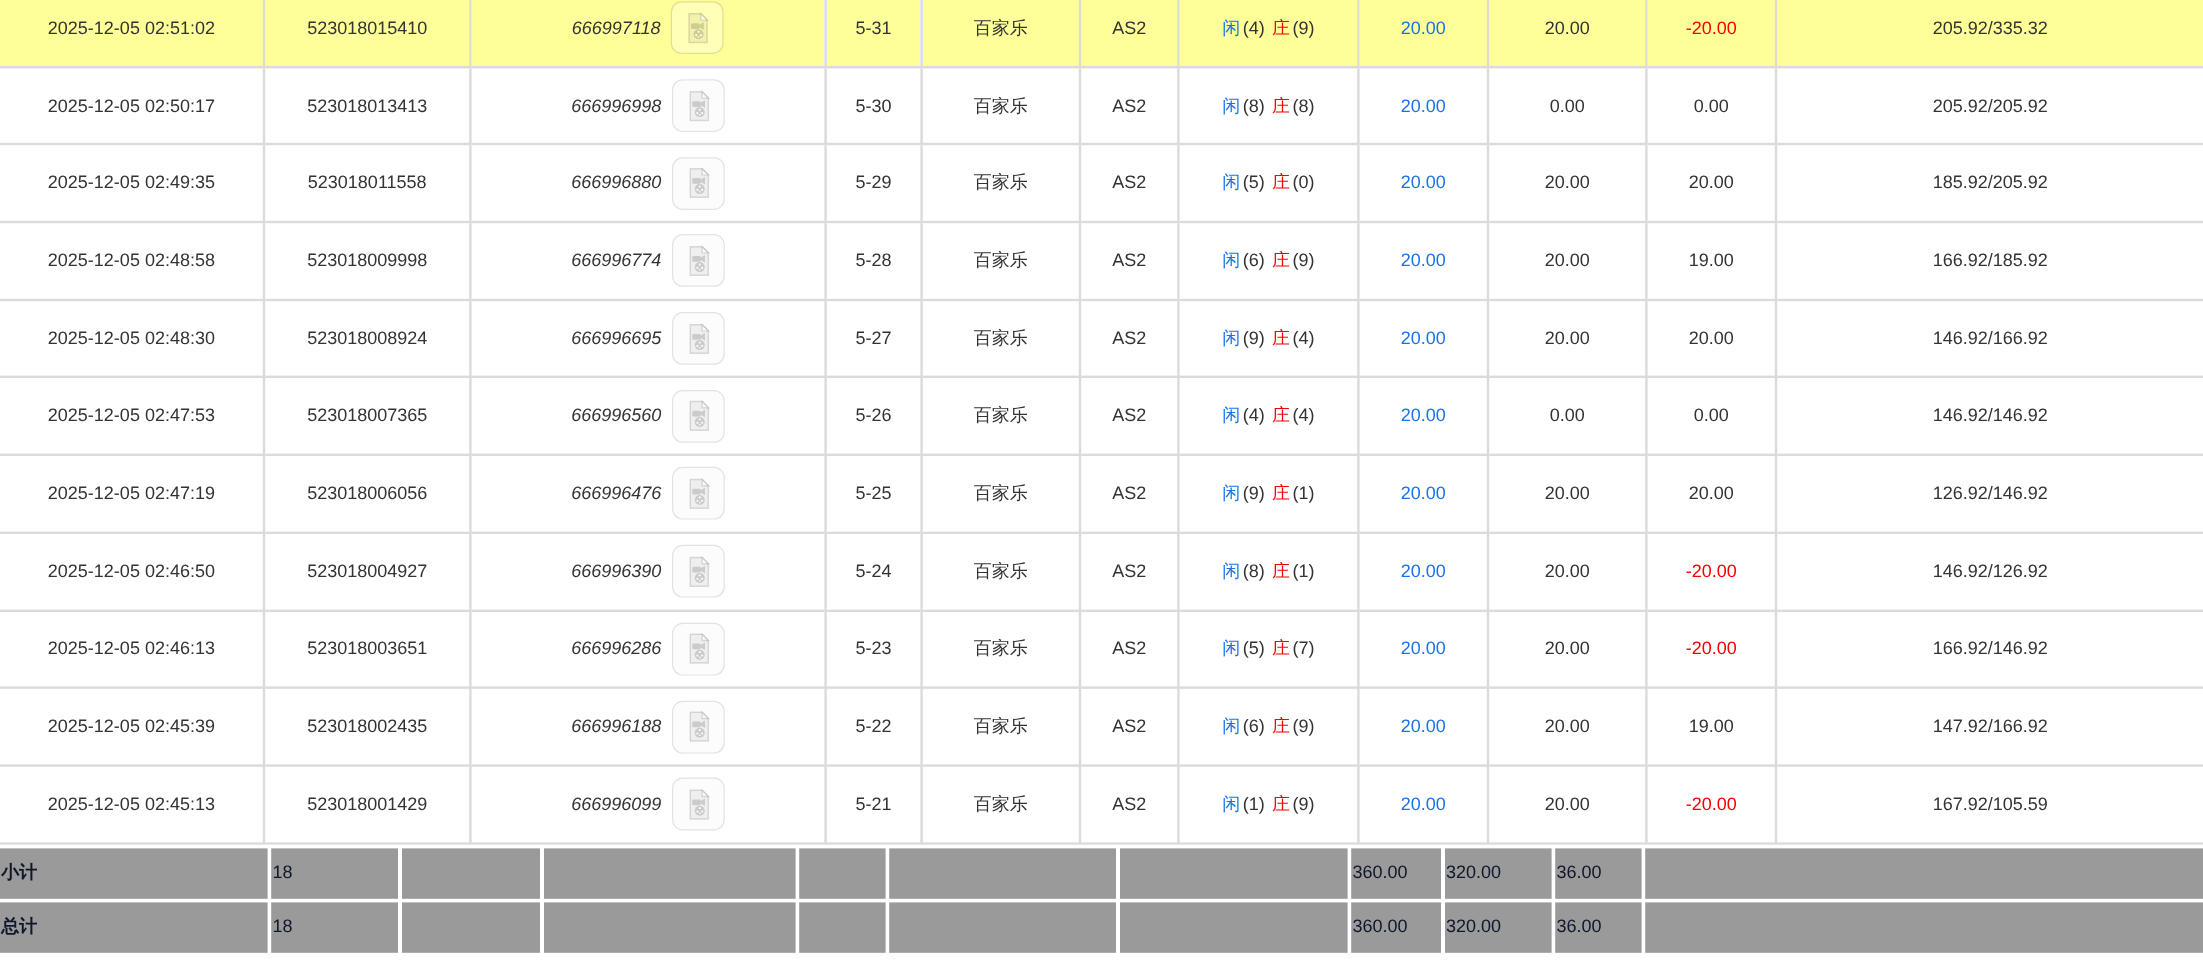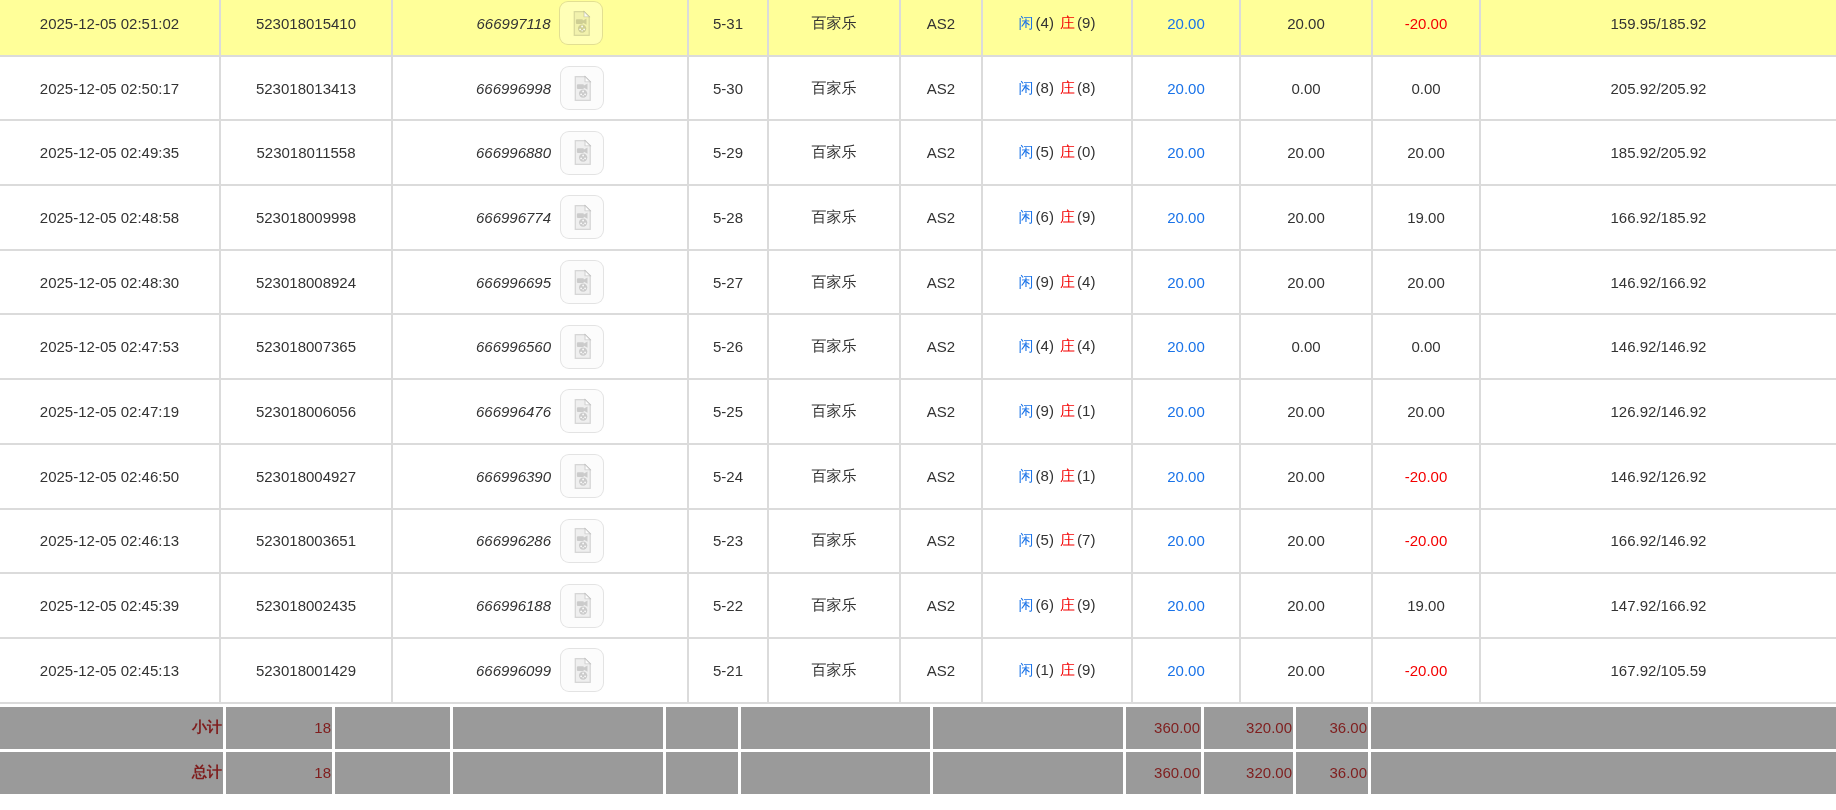--- a/index.html
+++ b/index.html
@@ -33,21 +33,21 @@
     background:rgba(250,250,250,0.55);
     display:inline-flex;align-items:center;justify-content:center;cursor:pointer;
   }
   tr.hl .vbtn{border-color:rgba(150,140,50,0.28);background:rgba(255,255,255,0.30);}
   
   table.summary{
     border-collapse:collapse;table-layout:fixed;width:1842px;margin-left:-3px;
   }
   table.summary td{
     border:3px solid #fff;background:var(--footer-bg,#9a9a9a);
-    height:40px;text-align:right;vertical-align:middle;color:#7f1d1d;white-space:nowrap;overflow:hidden;
+    height:40px;text-align:left;vertical-align:middle;color:#0f172a;white-space:nowrap;overflow:hidden;
   }
   table.summary td.flabel{font-weight:bold;}
 </style>
 </head>
 <body>
 
 <div id="screen">
 
   <table class="records">
     <colgroup>
@@ -88,21 +88,21 @@
     <td><span>5-31</span></td>
     <td><span>百家乐</span></td>
     <td><span>AS2</span></td>
     <td class="result-cell">
       <span class="c-blue">闲</span><span>(4)</span>
       <span class="c-red">庄</span><span>(9)</span>
     </td>
     <td><span class="c-blue">20.00</span></td>
     <td><span>20.00</span></td>
     <td><span class="win-val neg">-20.00</span></td>
-    <td><span>159.95/185.92</span></td>
+    <td><span>205.92/335.32</span></td>
   </tr>
 
   <tr class="record-row">
     <td><span>2025-12-05 02:50:17</span></td>
     <td><span>523018013413</span></td>
     <td>
       <div class="gamecell">
         <span>666996998</span>
         <span class="vbtn">
           <svg width="27" height="27" viewBox="0 0 26 26">

